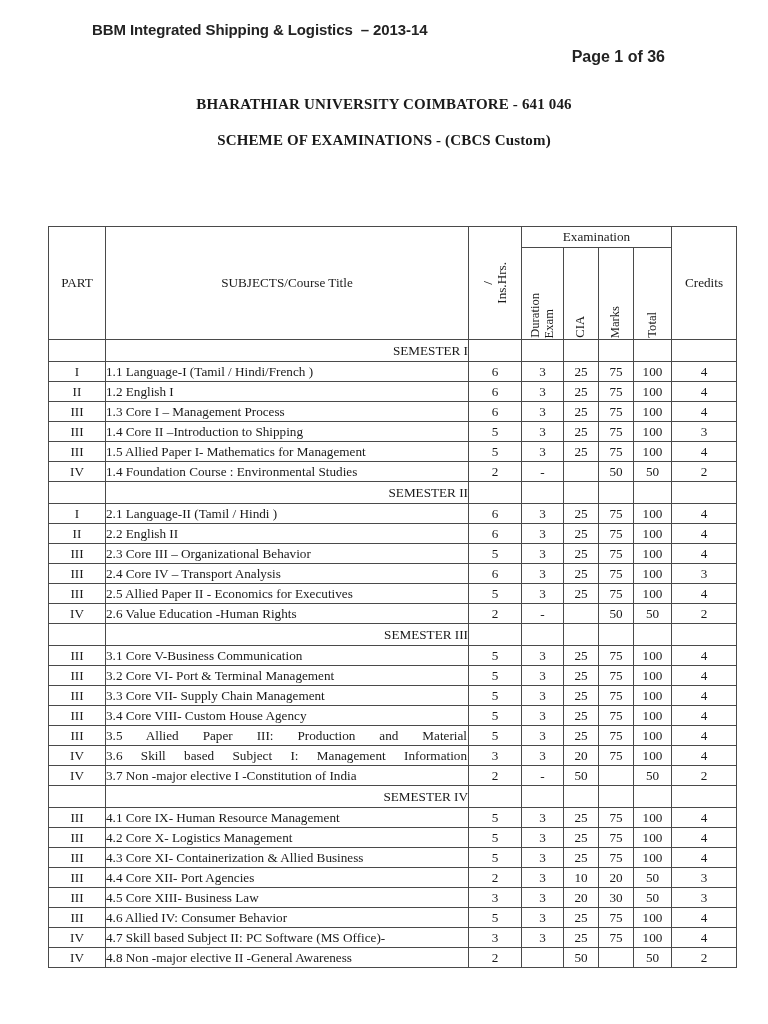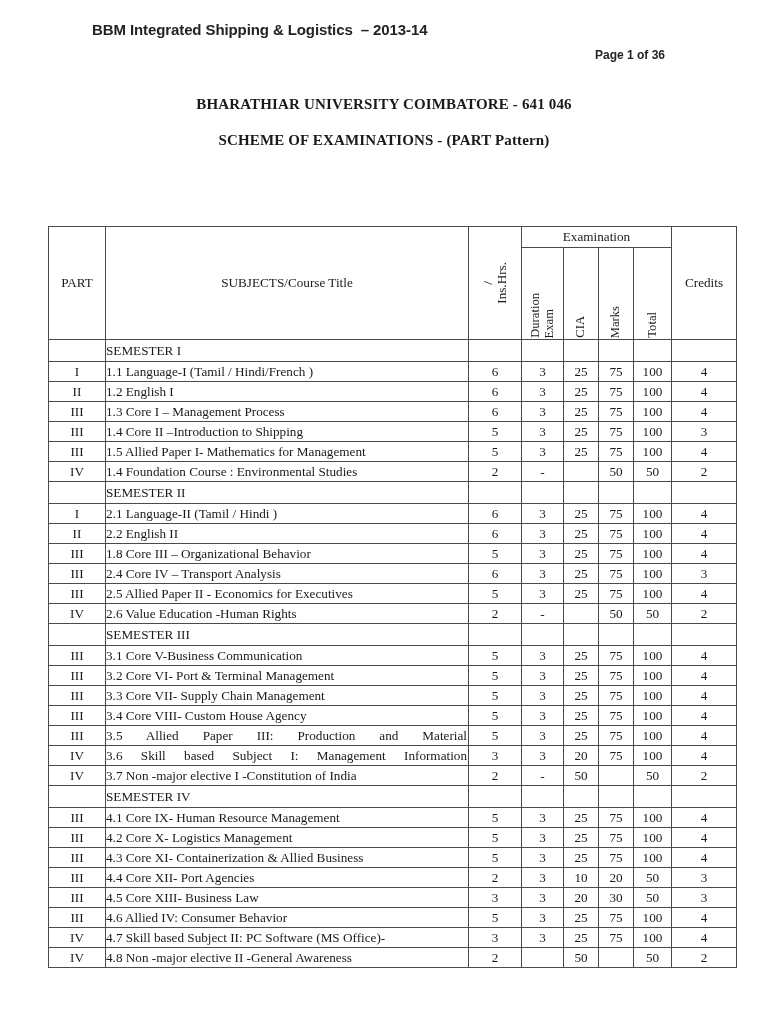--- a/index.html
+++ b/index.html
@@ -27,21 +27,21 @@
     font-weight: 700;
     letter-spacing: -0.1px;
     color: #232323;
     white-space: pre;
   }
   .page-number {
     position: absolute;
     top: 48px;
     right: 103px;
     font-family: "Liberation Sans", "DejaVu Sans", sans-serif;
-    font-size: 12px;
+    font-size: 16px;
     font-weight: 700;
     color: #232323;
     white-space: pre;
   }
 
   
   .titles {
     position: absolute;
     top: 96px;
     left: 0;
@@ -159,34 +159,34 @@
     text-align: center;
     font-size: 13.4px;
   }
   tr.sem-row td {
     height: 22px;
   }
   td.sem-cell {
     font-weight: 700;
     font-size: 14.2px;
     padding-left: 14px;
-    text-align: left;
+    text-align: right;
     white-space: nowrap;
   }
 </style>
 </head>
 <body>
 
 <div class="running-head">BBM Integrated Shipping &amp; Logistics  – 2013-14</div>
 
 <div class="page-number">Page 1 of 36</div>
 
 <div class="titles">
   <div class="title-line t1">BHARATHIAR UNIVERSITY COIMBATORE - 641 046</div>
-  <div class="title-line t3">SCHEME OF EXAMINATIONS - (PART Pattern)</div>
+  <div class="title-line t3">SCHEME OF EXAMINATIONS - (CBCS Custom)</div>
 </div>
 
 <div class="sheet">
   <table class="scheme">
     <colgroup>
       <col class="c-part">
         <col class="c-subject">
         <col class="c-inshrs">
       <col class="c-dur">
         <col class="c-cia">
@@ -327,21 +327,21 @@
           <td class="subject-cell">2.2 English II</td>
           <td class="num-cell">6</td>
           <td class="num-cell">3</td>
           <td class="num-cell">25</td>
           <td class="num-cell">75</td>
           <td class="num-cell">100</td>
           <td class="num-cell">4</td>
         </tr>
         <tr class="data-row">
           <td class="part-cell">III</td>
-          <td class="subject-cell">1.8 Core III – Organizational Behavior</td>
+          <td class="subject-cell">2.3 Core III – Organizational Behavior</td>
           <td class="num-cell">5</td>
           <td class="num-cell">3</td>
           <td class="num-cell">25</td>
           <td class="num-cell">75</td>
           <td class="num-cell">100</td>
           <td class="num-cell">4</td>
         </tr>
         <tr class="data-row">
           <td class="part-cell">III</td>
           <td class="subject-cell">2.4 Core IV – Transport Analysis</td>

